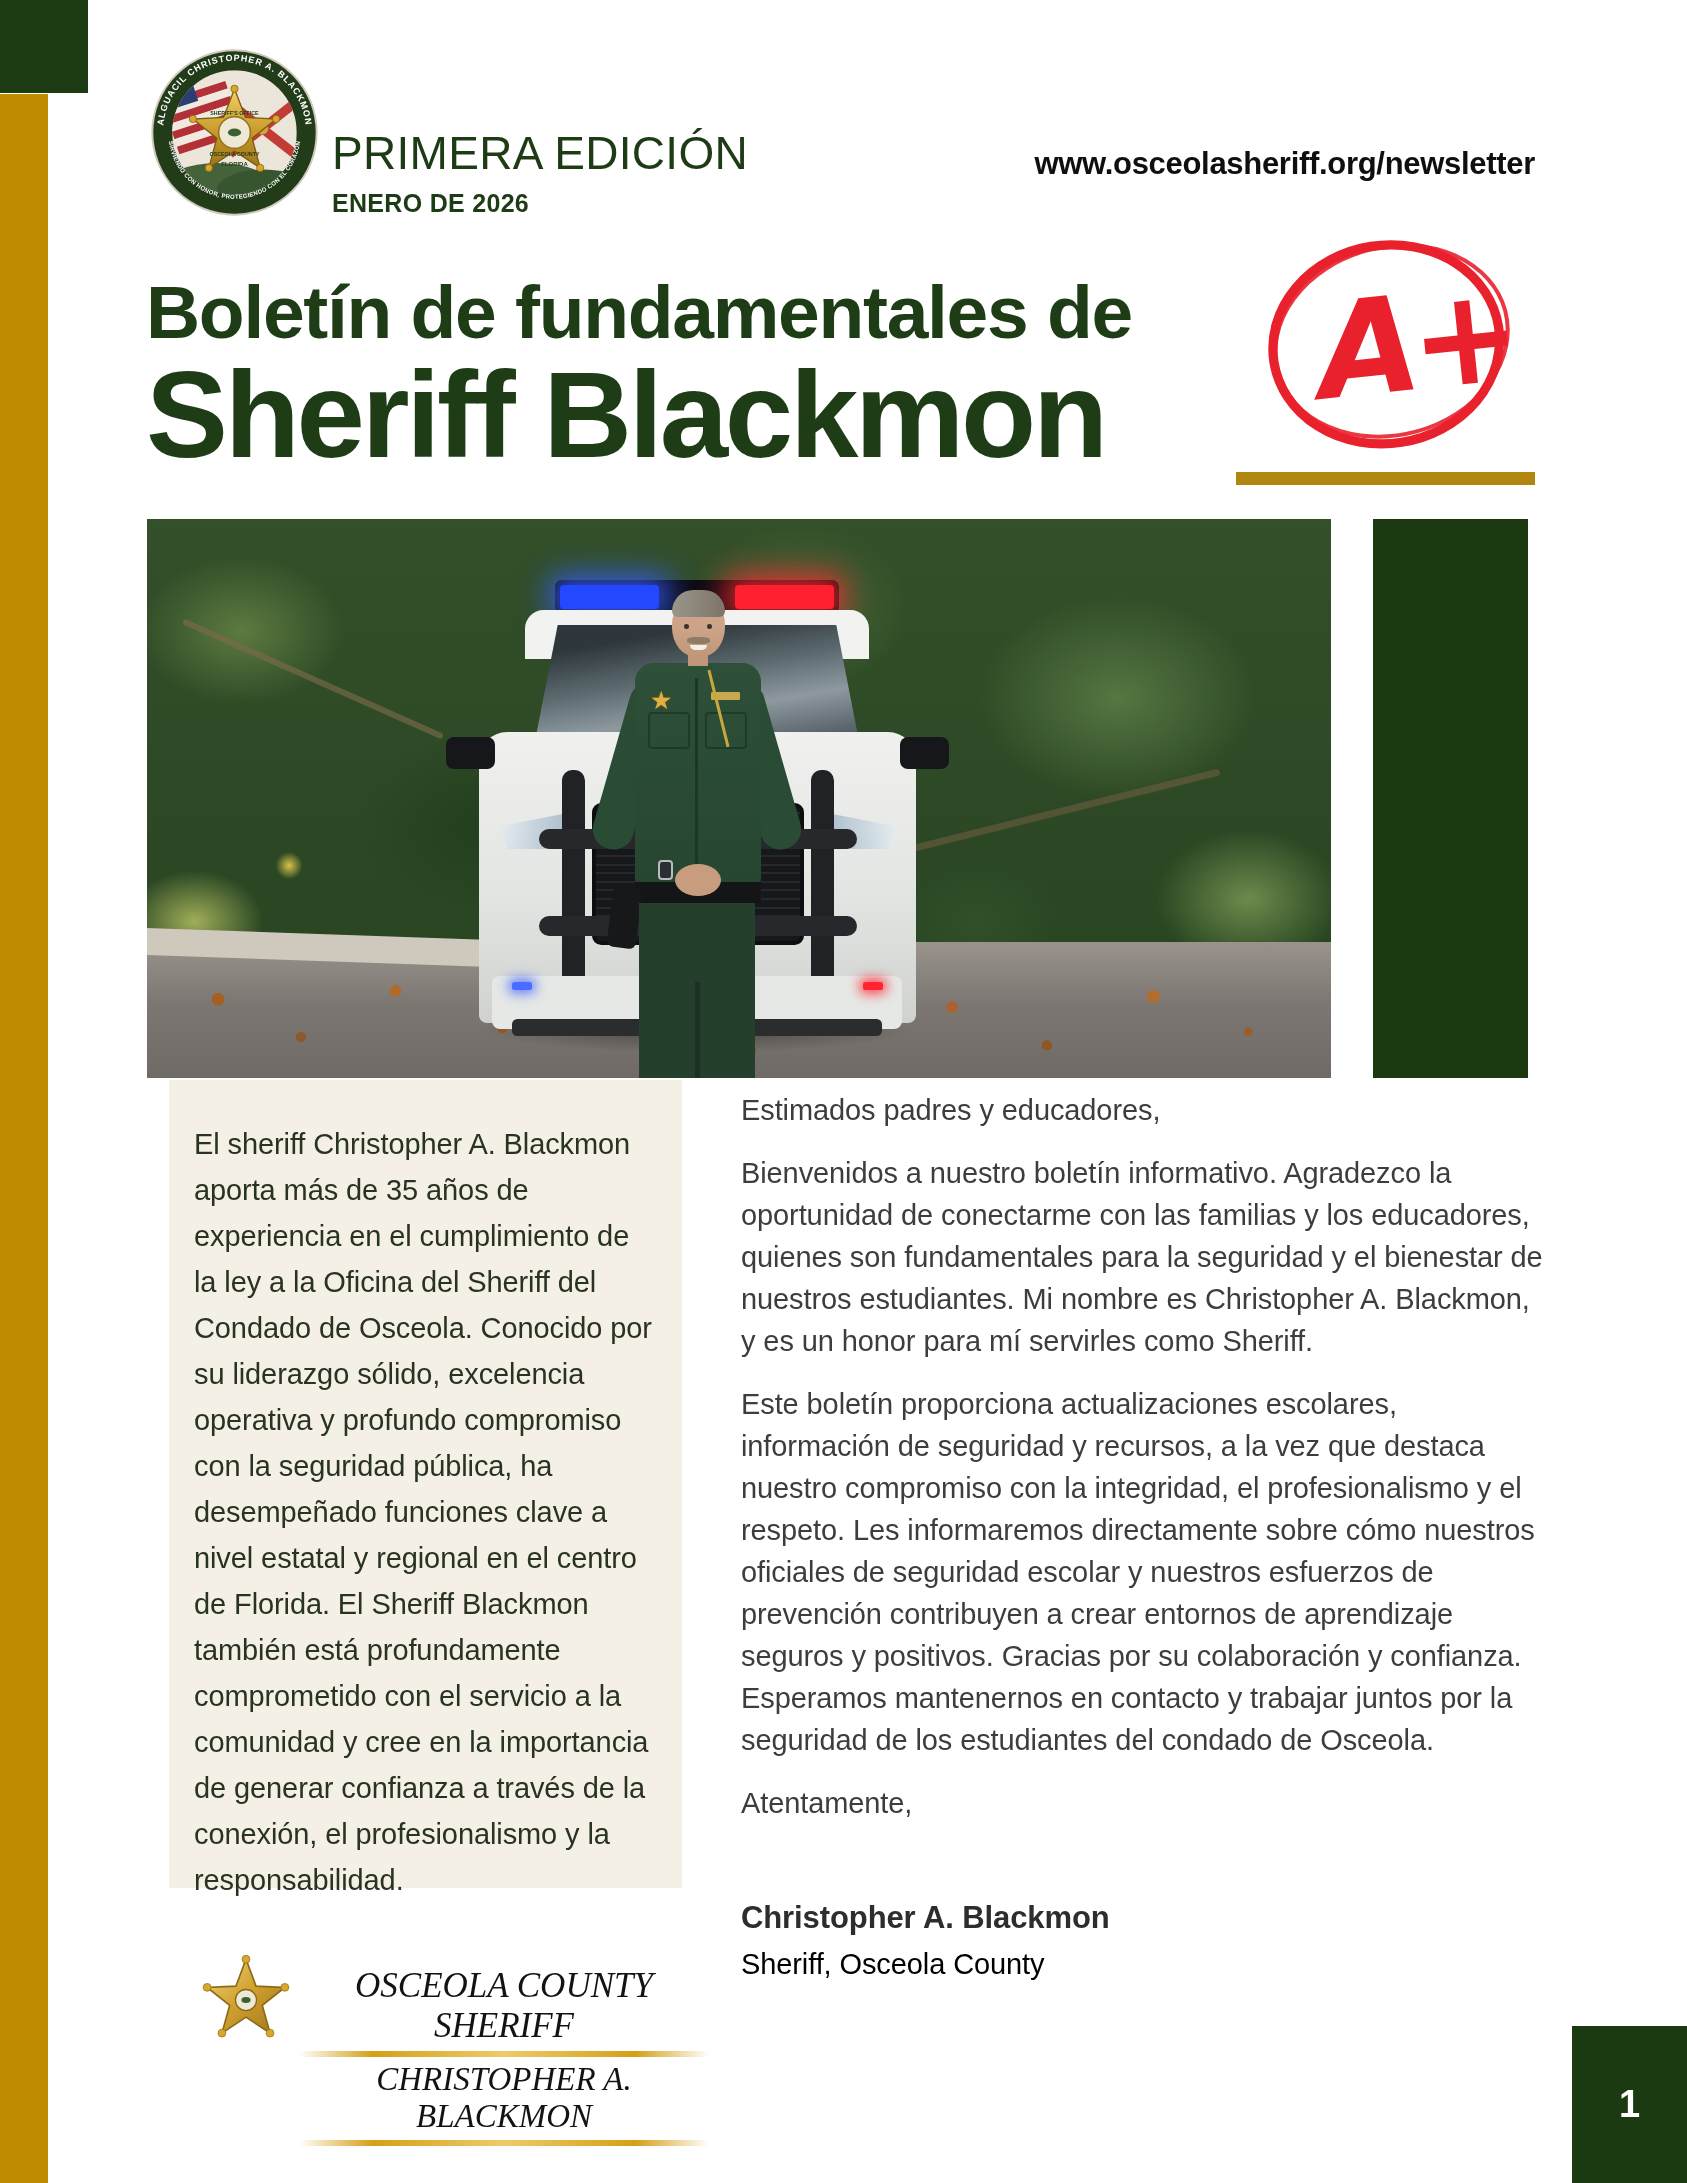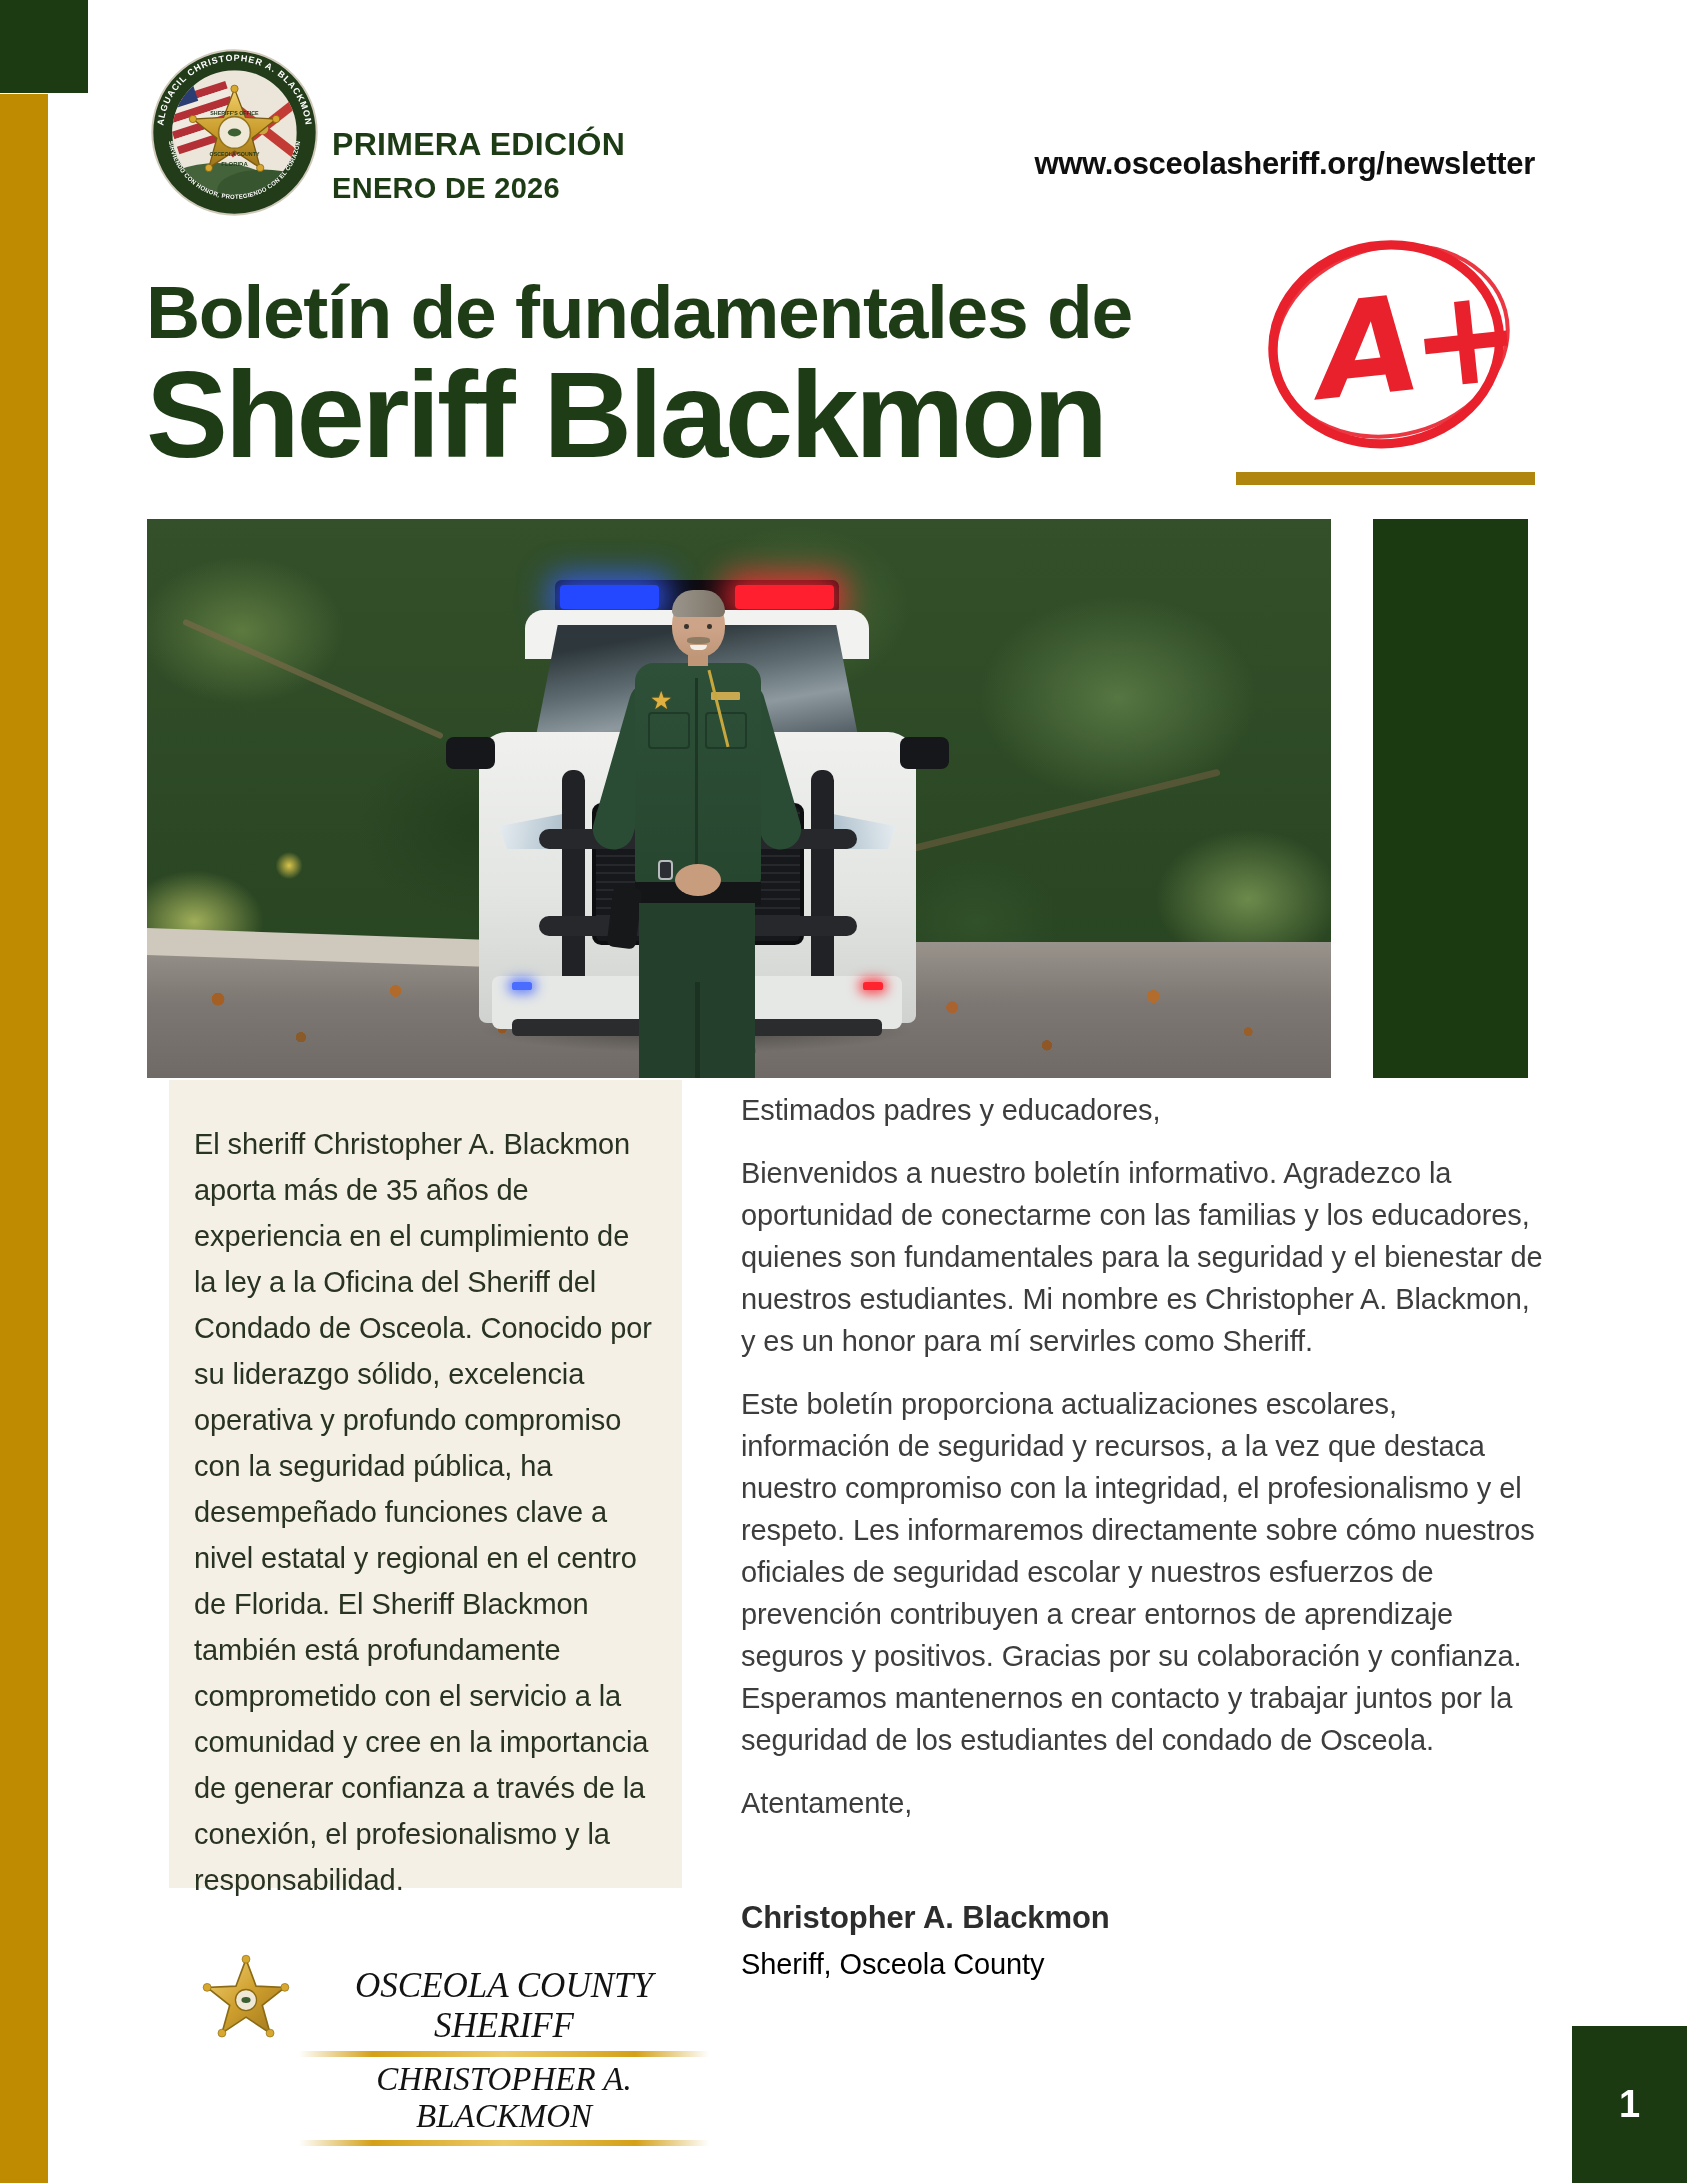--- a/index.html
+++ b/index.html
@@ -7,22 +7,22 @@
   body { font-family:"Liberation Sans", sans-serif; }
   .page { position:relative; width:1687px; height:2183px; background:#ffffff; overflow:hidden; }
 
   
   .corner-green { position:absolute; left:0; top:0; width:88px; height:93px; background:#1d3b13; }
   .left-gold   { position:absolute; left:0; top:94px; width:48px; height:2089px; background:#bf8b00; }
 
   
   .badge-logo { position:absolute; left:151px; top:49px; width:167px; height:167px; }
   .edition { position:absolute; left:332px; top:126px; color:#1d3c15; }
-  .edition .ed1 { font-size:32px; font-weight:700; letter-spacing:0.3px; }
-  .edition .ed2 { font-size:29px; font-weight:800; margin-top:9.3px; letter-spacing:0.3px; }
+  .edition .ed1 { font-size:46px; font-weight:400; letter-spacing:0.3px; }
+  .edition .ed2 { font-size:25px; font-weight:800; margin-top:9.3px; letter-spacing:0.3px; }
   .url { position:absolute; top:146px; right:152px; font-size:31px; font-weight:700; color:#0f0f0f; letter-spacing:-0.3px; }
 
   
   .title { position:absolute; left:146px; top:275px; color:#1e3d16; }
   .title .t1 { font-size:75px; font-weight:700; letter-spacing:-1.3px; line-height:1.0; }
   .title .t2 { font-size:123px; font-weight:800; letter-spacing:-3.3px; line-height:1.0; margin-top:2.6px; }
   .grade-box { position:absolute; left:1254px; top:232px; width:281px; height:230px; }
   .gold-underline { position:absolute; left:1236px; top:472px; width:299px; height:13.2px; background:#b0860f; }
 
   

